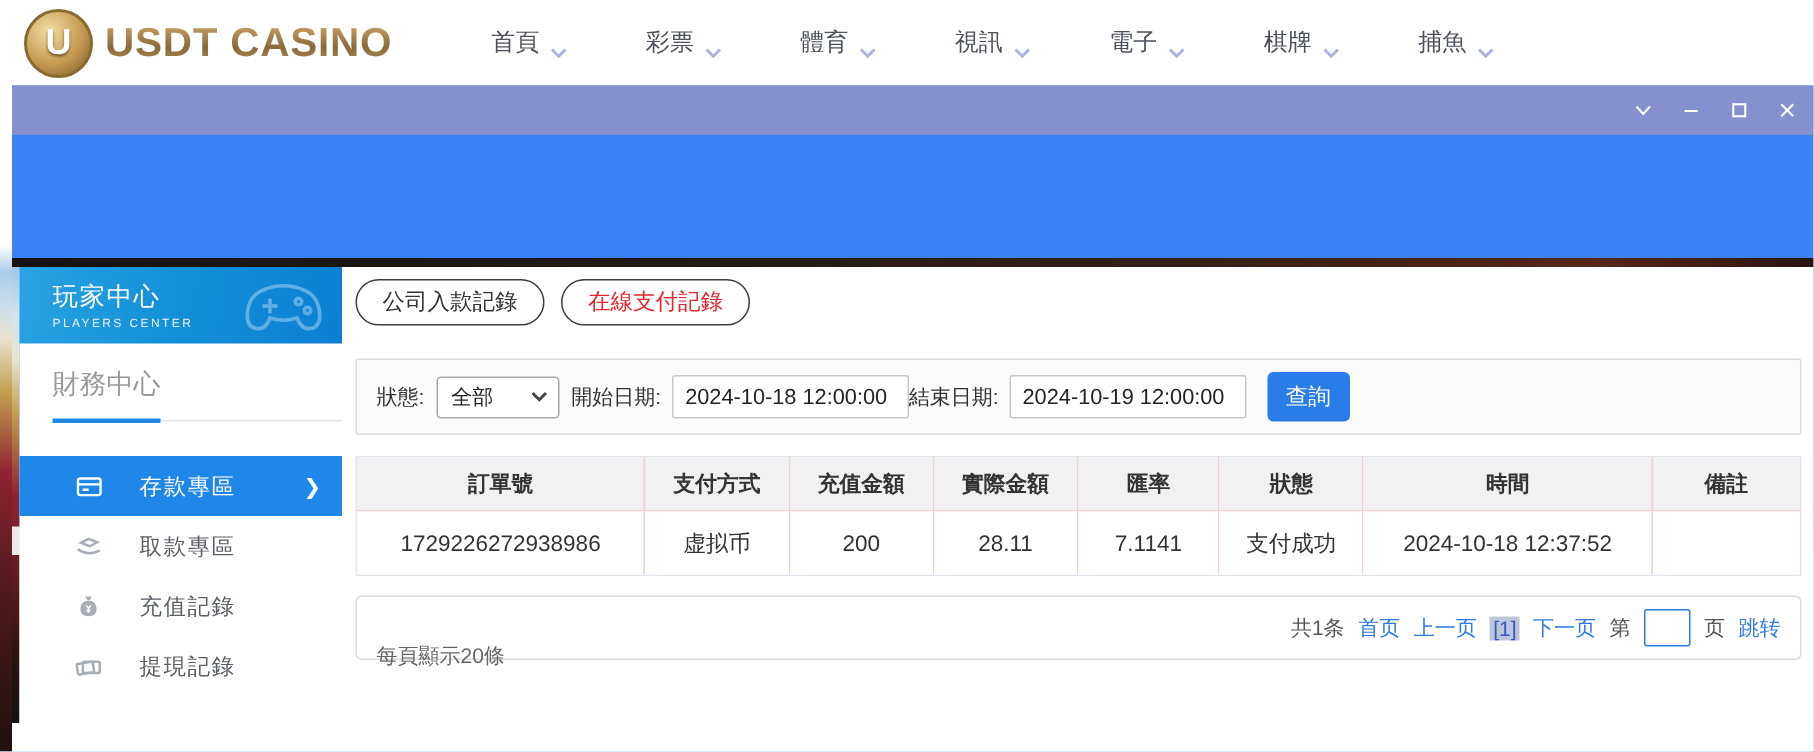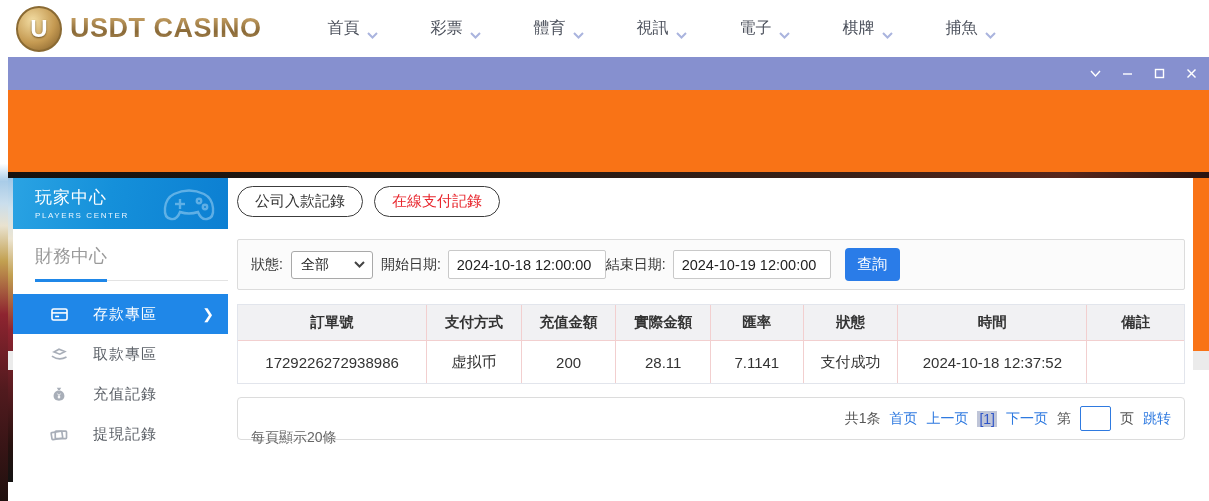--- a/index.html
+++ b/index.html
@@ -17,21 +17,21 @@
   .logo-text { margin-left:8px; font-size:27px; font-weight:bold; letter-spacing:.5px;
     background:linear-gradient(180deg,#c8a265 10%, #8a6a38 60%, #b08d57 100%);
     -webkit-background-clip:text; background-clip:text; -webkit-text-fill-color:transparent; color:#9a7840; }
   .nav-items { display:flex; margin-left:66px; gap:53px; }
   .nav-item { display:flex; align-items:flex-end; gap:7px; cursor:pointer; }
   .nav-item .lbl { font-size:16px; color:#4c515c; }
   .chev { width:11px; height:7px; }
   .chev polyline { fill:none; stroke:#aab4de; stroke-width:2; }
 
   
-  .window { position:absolute; left:8px; top:57px; width:1201px; height:313px; background:#f97316; }
+  .window { position:absolute; left:8px; top:57px; width:1201px; height:313px; background:#3b82f6; }
   .titlebar { position:absolute; left:0; top:0; right:0; height:33px; background:#8690cf;
     display:flex; align-items:center; justify-content:flex-end; padding-right:10px; gap:17px; }
   .winbtn { width:15px; height:15px; display:flex; align-items:center; justify-content:center; cursor:pointer; }
   .winbtn svg { width:13px; height:13px; }
   .winbtn svg * { stroke:#fff; stroke-width:1.4; fill:none; }
 
   
   .bg-top-strip { position:absolute; left:0; top:115px; right:0; height:6px;
     background:linear-gradient(90deg,#17120f,#241a14 40%,#3a2018 70%,#57261c 88%,#2a1410); }
   .bg-left-strip { position:absolute; left:0; top:121px; width:5px; height:304px;
@@ -46,30 +46,30 @@
   .sb-header { position:relative; height:51px; overflow:hidden;
     background:linear-gradient(100deg,#2aa3e3 0%,#1590da 45%,#0c7fd2 100%);
     padding:8px 0 0 22px; }
   .sb-title { color:#fff; font-size:17px; letter-spacing:1px; }
   .sb-sub { color:#eaf6ff; font-size:8px; letter-spacing:1.6px; margin-top:2px; }
   .sb-pad-icon { position:absolute; right:10px; top:6px; opacity:.45; }
   .sb-section { margin:15px 0 0 22px; font-size:18px; color:#9a9a9a; }
   .sb-underline { position:relative; margin-top:11px; height:3px; }
   .sb-underline .gray { position:absolute; left:22px; right:0; top:1px; height:1px; background:#e3e3e3; }
   .sb-underline .blue { position:absolute; left:22px; top:0; width:72px; height:3px; background:#1f87e8; }
-  .sb-menu { margin-top:12px; }
+  .sb-menu { margin-top:22px; }
   .sb-item { height:40px; display:flex; align-items:center; padding-left:36px; cursor:pointer; position:relative; }
   .sb-item .icn { width:20px; height:20px; display:flex; align-items:center; justify-content:center; }
   .sb-item .lbl { margin-left:24px; font-size:15px; color:#5a5f66; letter-spacing:1px; }
   .sb-item.active { background:#1f87e8; }
   .sb-item.active .lbl { color:#fff; }
   .sb-item .arrow { position:absolute; right:14px; color:#fff; font-size:14px; }
 
   
-  .main { position:absolute; left:220px; top:121px; right:16px; height:304px; background:#fff; padding:8px 8px 0 9px; }
+  .main { position:absolute; left:220px; top:121px; right:0; height:304px; background:#fff; padding:8px 8px 0 9px; }
   .tabs { display:flex; gap:11px; }
   .tab-pill { height:31px; border:1px solid #3c3c3c; border-radius:16px; background:#fff;
     display:flex; align-items:center; padding:0 17px; font-size:15px; color:#333; cursor:pointer; }
   .tab-pill.active { color:#e8262d;text-align:center; }
 
   .filterbox { margin-top:22px; height:51px; border:1px solid #dcdcdc; background:#fbfbfb; border-radius:2px;
     display:flex; align-items:center; padding-left:13px; }
   .filterbox .flabel { font-size:14px; color:#333; }
   .sel { width:82px; height:28px; border:1px solid #a9a9a9; border-radius:3px; background:#fff;
     display:flex; align-items:center; justify-content:space-between; padding:0 7px 0 9px;

